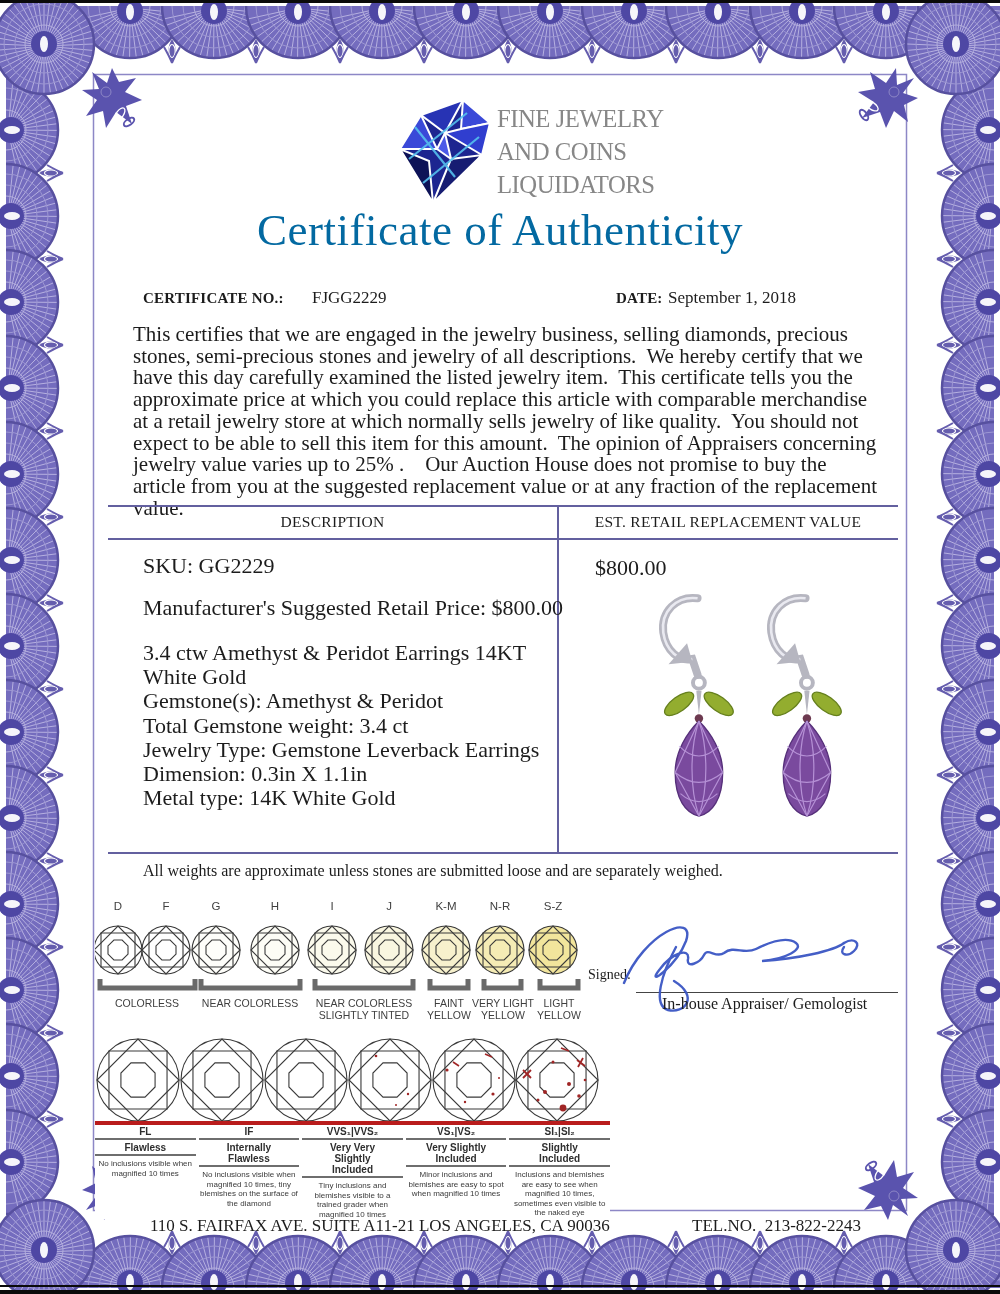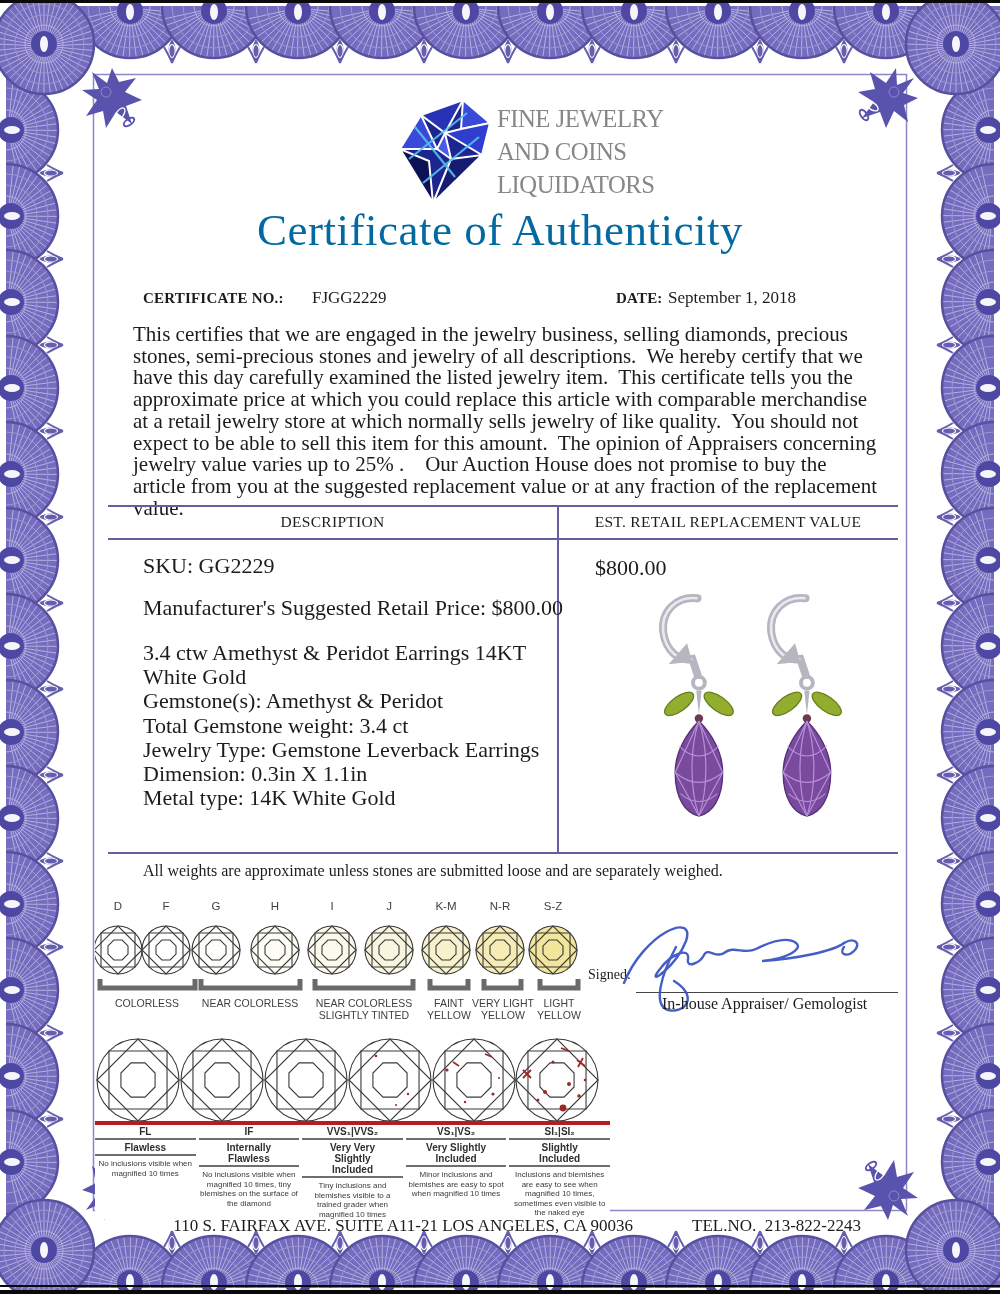--- a/index.html
+++ b/index.html
@@ -446,16 +446,16 @@
   <div class="abs" style="left:636px;top:992px;width:262px;height:1px;background:#444;"></div>
   <svg class="abs" style="left:610px;top:905px" width="300" height="115" viewBox="0 0 300 115">
     <g fill="none" stroke="#3a56c4" stroke-width="2.4" stroke-linecap="round" opacity="0.95">
       <path d="M14,78 C34,28 86,6 76,36 C66,62 34,84 50,64 C62,48 80,42 78,54 C76,64 90,58 94,50 C98,42 106,54 114,48 C124,40 134,50 146,44 C162,36 178,32 186,38 C194,44 176,54 152,56 C186,54 224,46 234,38"></path>
       <path d="M66,42 C52,68 42,100 58,105 C74,109 90,92 64,76"></path>
       <path d="M234,38 C244,32 252,38 244,46 C238,52 228,50 234,42"></path>
     </g>
   </svg>
   <div id="signer-title" class="abs" style="left:662px;top:995px;">In-house Appraiser/ Gemologist</div>
 
-  <div class="abs footer-text" style="left:150px;top:1216px;width:460px;text-align:right;margin-left:23px;">110 S. FAIRFAX AVE. SUITE A11-21 LOS ANGELES, CA 90036</div>
+  <div class="abs footer-text" style="left:150px;top:1216px;width:460px;text-align:left;">110 S. FAIRFAX AVE. SUITE A11-21 LOS ANGELES, CA 90036</div>
   <div class="abs footer-text" style="left:692px;top:1216px;">TEL.NO.  213-822-2243</div>
 
 </div>
 
 </body></html>

